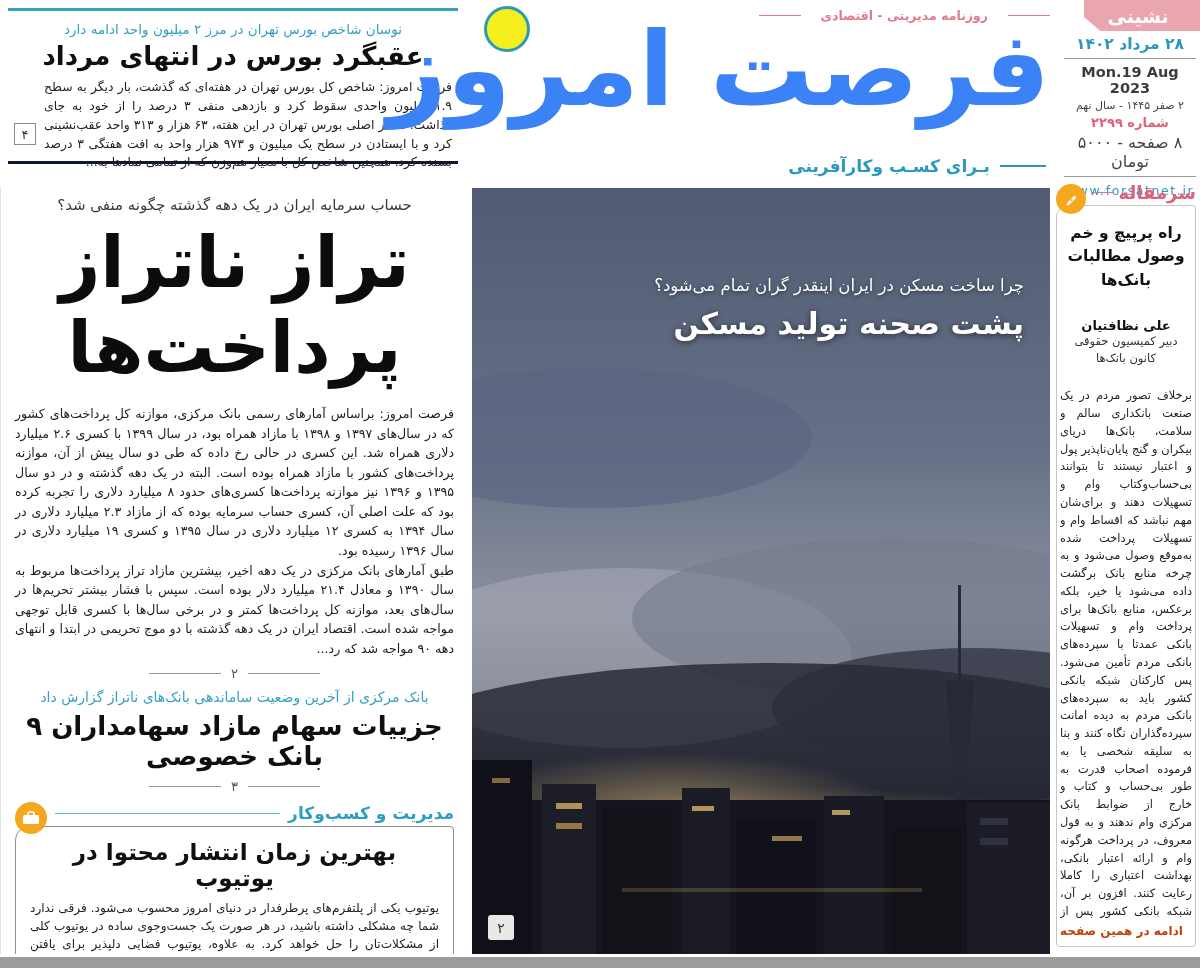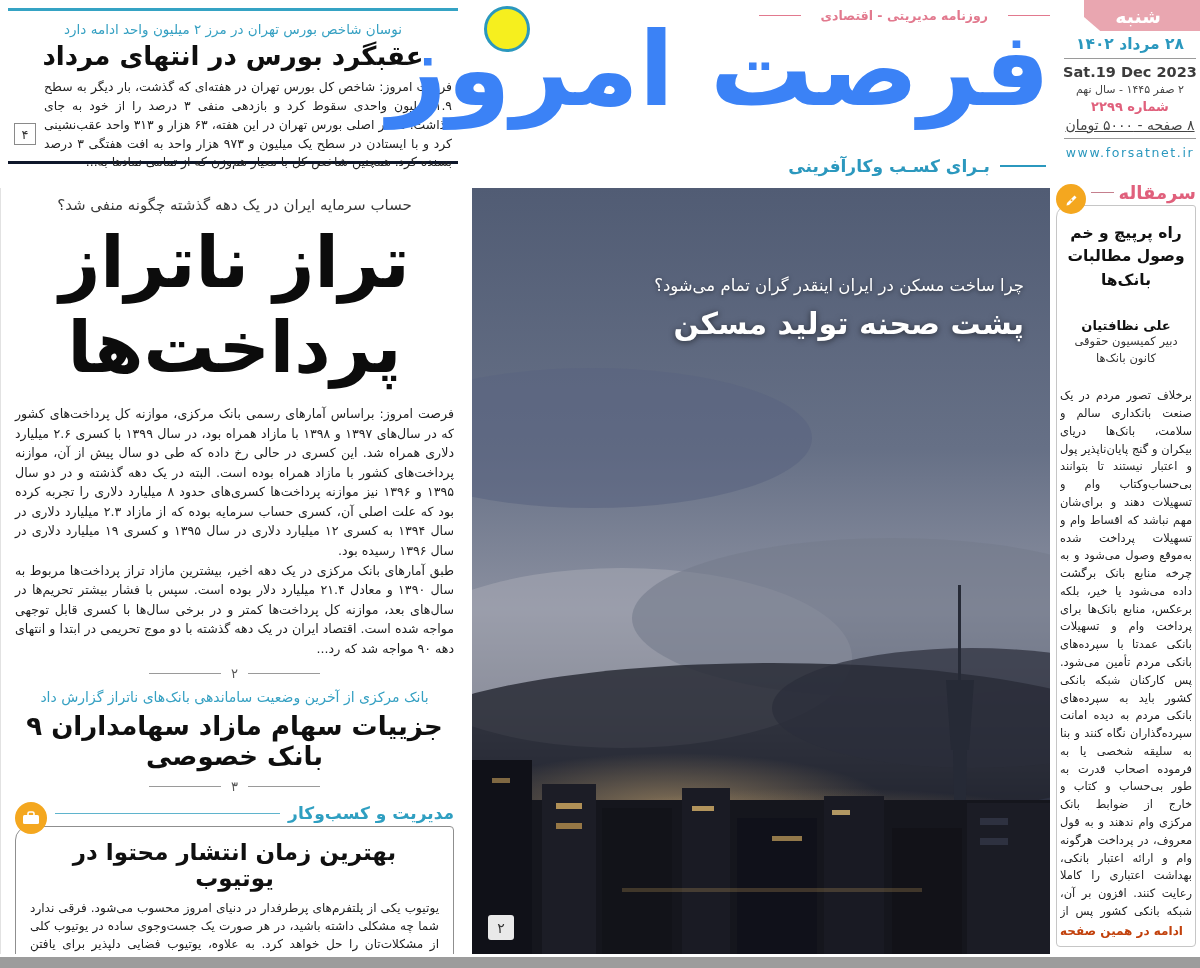--- a/index.html
+++ b/index.html
@@ -57,21 +57,21 @@
     background:#e9a6b0; clip-path:polygon(0 0,100% 0,100% 100%,14% 100%,0 55%);
     color:#fff; font-size:19px; font-weight:bold;
     display:flex; align-items:center; justify-content:center; padding-right:8px;
   }
   .date-stack { position:absolute; top:35px; right:0; width:140px; }
   .date-fa { color:#2b98be; font-size:15.5px; font-weight:bold; margin-bottom:5px; }
   .date-rule { height:1px; background:#9a9a9a; margin:4px 4px; }
   .date-en { color:#3c3c3c; font-size:14.5px; font-weight:bold; direction:ltr; margin:5px 0 3px; }
   .date-hijri { color:#444; font-size:11px; margin:2px 0; }
   .date-issue { color:#e0607c; font-size:13px; font-weight:bold; margin:3px 0; }
-  .date-pages { color:#444; font-size:14px; margin:2px 0 5px;text-decoration:underline; }
+  .date-pages { color:#444; font-size:16px; margin:2px 0 5px; }
   .date-site { color:#2b98be; font-size:12.5px; letter-spacing:1.6px; direction:ltr; margin-top:6px; }
 
   
   .left-col {
     position:absolute; left:0; top:188px; width:464px; height:766px;
     border-left:1px solid #e2e2e2; padding:4px 10px 0 14px; overflow:hidden;
   }
   .lead-kicker { text-align:center; color:#3a3a3a; font-size:15px; margin-top:4px; }
   .lead-headline {
     text-align:center; color:#0c0c0c; font-weight:bold;
@@ -163,25 +163,25 @@
     </div>
     <div class="mast-logo">فرصت امروز</div>
     <div class="mast-dot"></div>
     <div class="mast-tagline-bottom">
       <span class="dash"></span>
       <span>بـرای کسـب وکارآفرینی</span>
     </div>
   </header>
 
   <aside class="dateline">
-    <div class="day-ribbon">شنبه</div>
+    <div class="day-ribbon">نشینی</div>
     <div class="date-stack">
       <div class="date-fa">۲۸ مرداد ۱۴۰۲</div>
       <div class="date-rule"></div>
-      <div class="date-en">Sat.19 Dec 2023</div>
+      <div class="date-en">Mon.19 Aug 2023</div>
       <div class="date-hijri">۲ صفر ۱۴۴۵ - سال نهم</div>
       <div class="date-issue">شماره ۲۲۹۹</div>
       <div class="date-pages">۸ صفحه - ۵۰۰۰ تومان</div>
       <div class="date-rule"></div>
       <div class="date-site">www.forsatnet.ir</div>
     </div>
   </aside>
 
   <section class="left-col">
     <div class="lead-kicker">حساب سرمایه ایران در یک دهه گذشته چگونه منفی شد؟</div>

